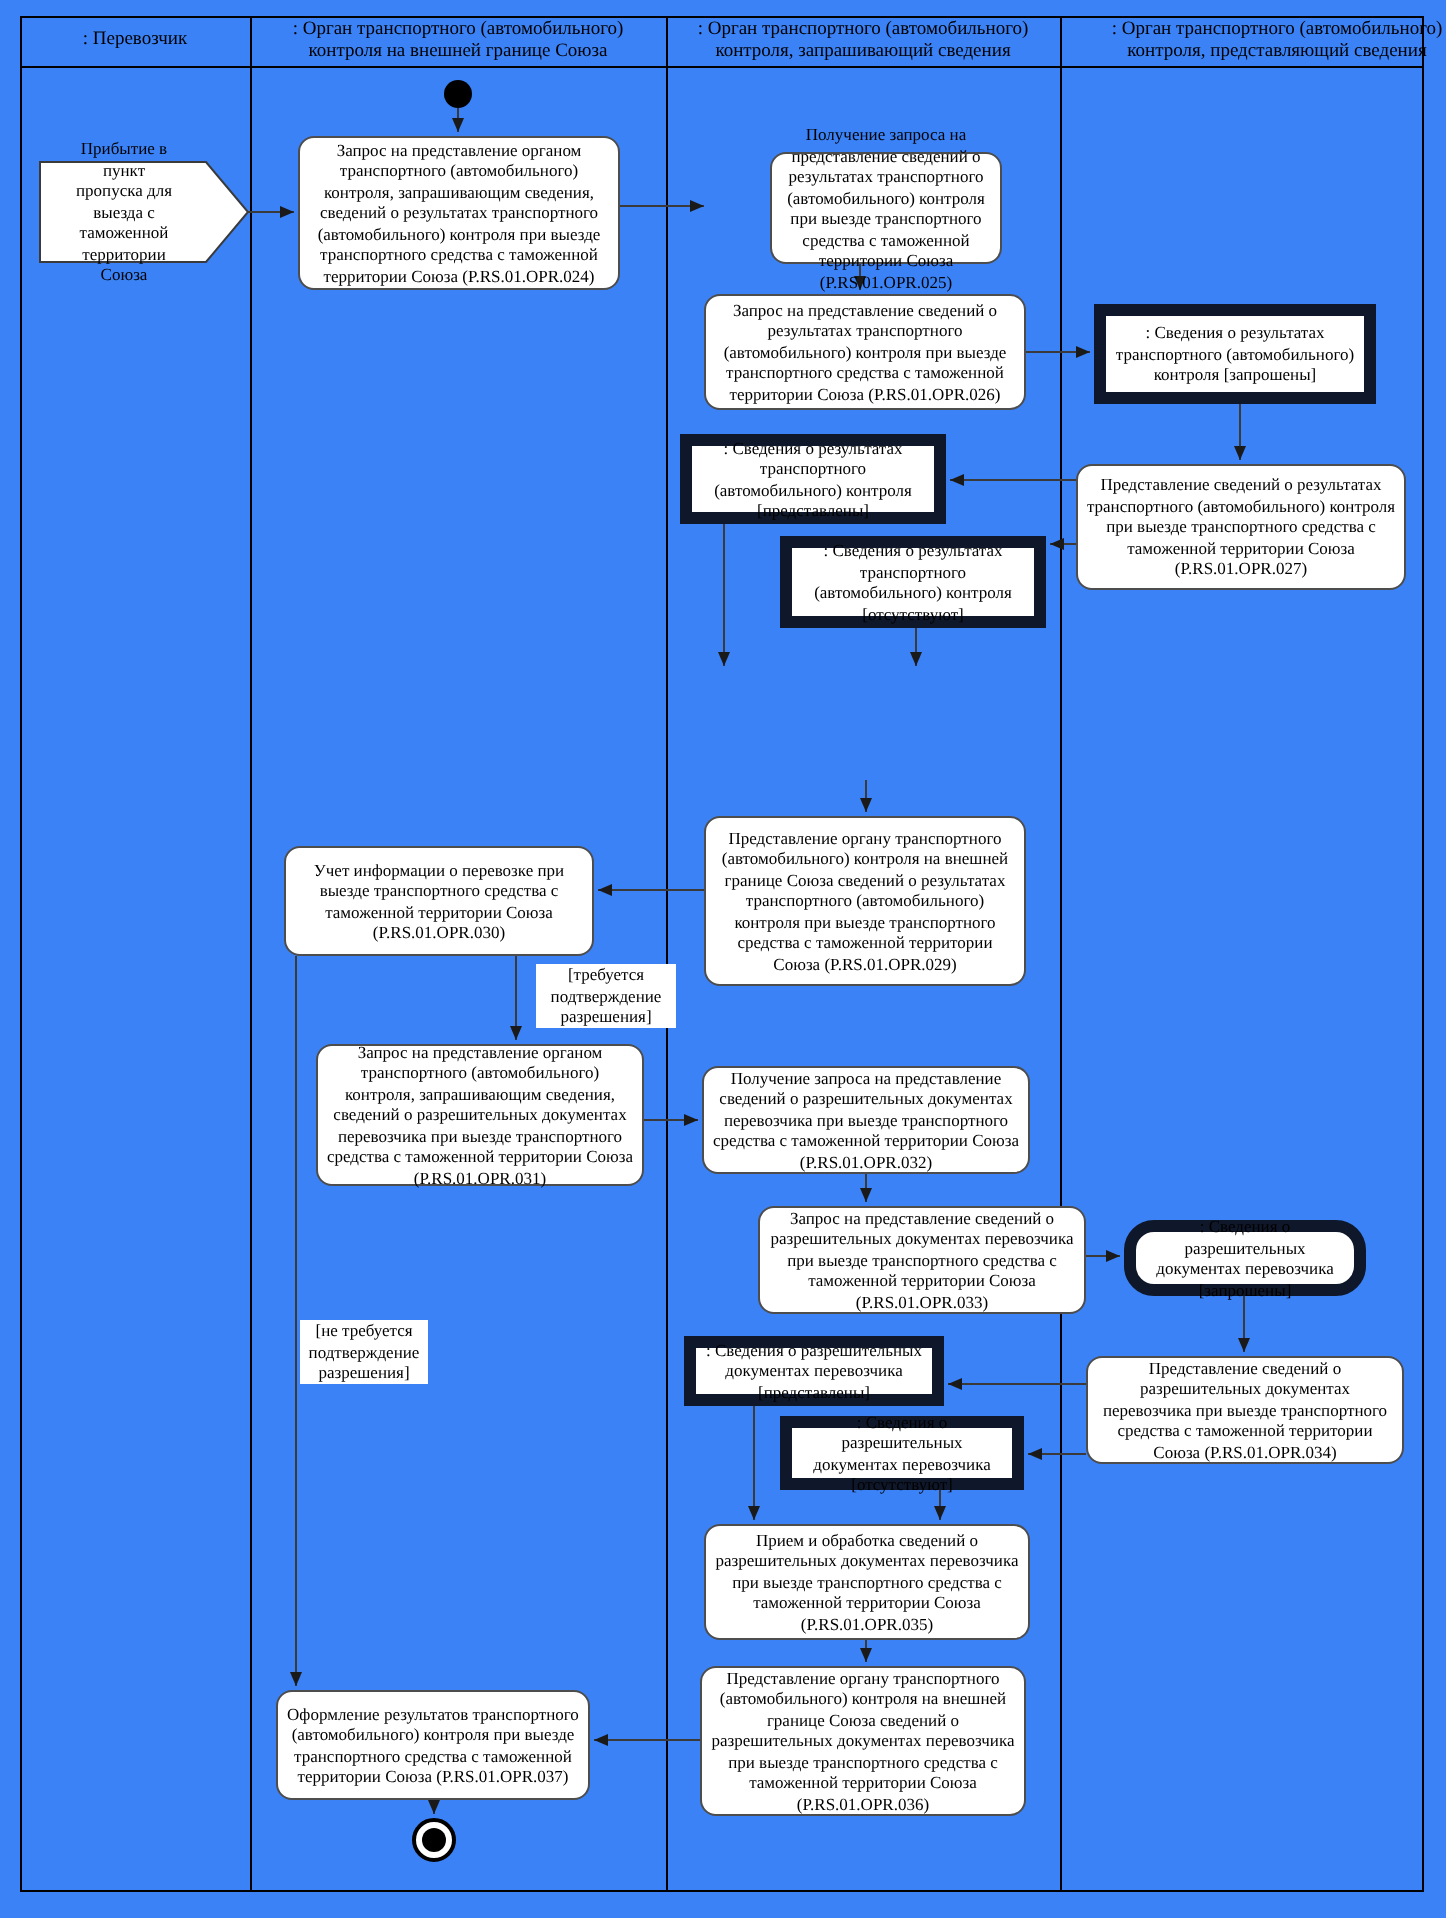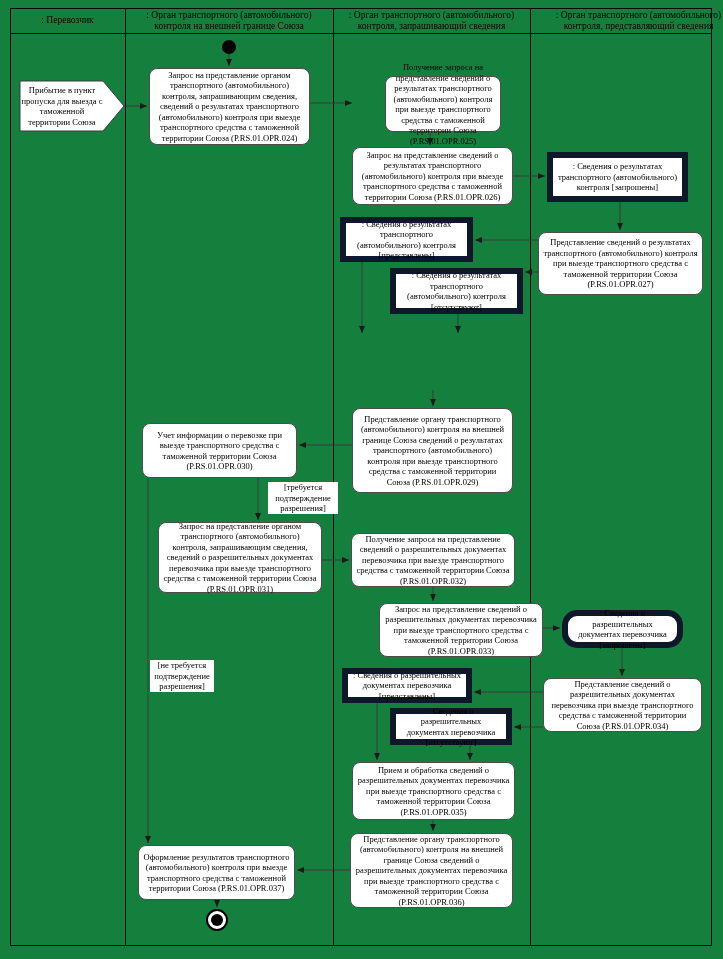--- a/index.html
+++ b/index.html
@@ -2,21 +2,21 @@
 <html><head>
 <meta charset="utf-8">
 <style>
   * { box-sizing: border-box; margin: 0; padding: 0; }
   html, body { background: #fff; }
   body { font-family: "Liberation Serif", "DejaVu Serif", serif; }
   .canvas {
     position: relative;
     width: 723px;
     height: 959px;
-    background: #15803d;
+    background: #3b82f6;
     overflow: hidden;
   }
   .frame {
     position: absolute;
     left: 10px; top: 8px;
     width: 702px; height: 938px;
     border: 1px solid #000;
   }
   .vline {
     position: absolute;
@@ -69,21 +69,21 @@
     border: 6px solid #0f172a;
   }
   .signal-shape {
     position: absolute;
     z-index: 2;
   }
   .signal-text {
     background: transparent;
     border: none;
     z-index: 3;
-    padding: 0;
+    padding: 16px;
   }
   .start-node {
     position: absolute;
     width: 14px; height: 14px;
     border-radius: 50%;
     background: #000;
     z-index: 2;
   }
   .final-node {
     position: absolute;

